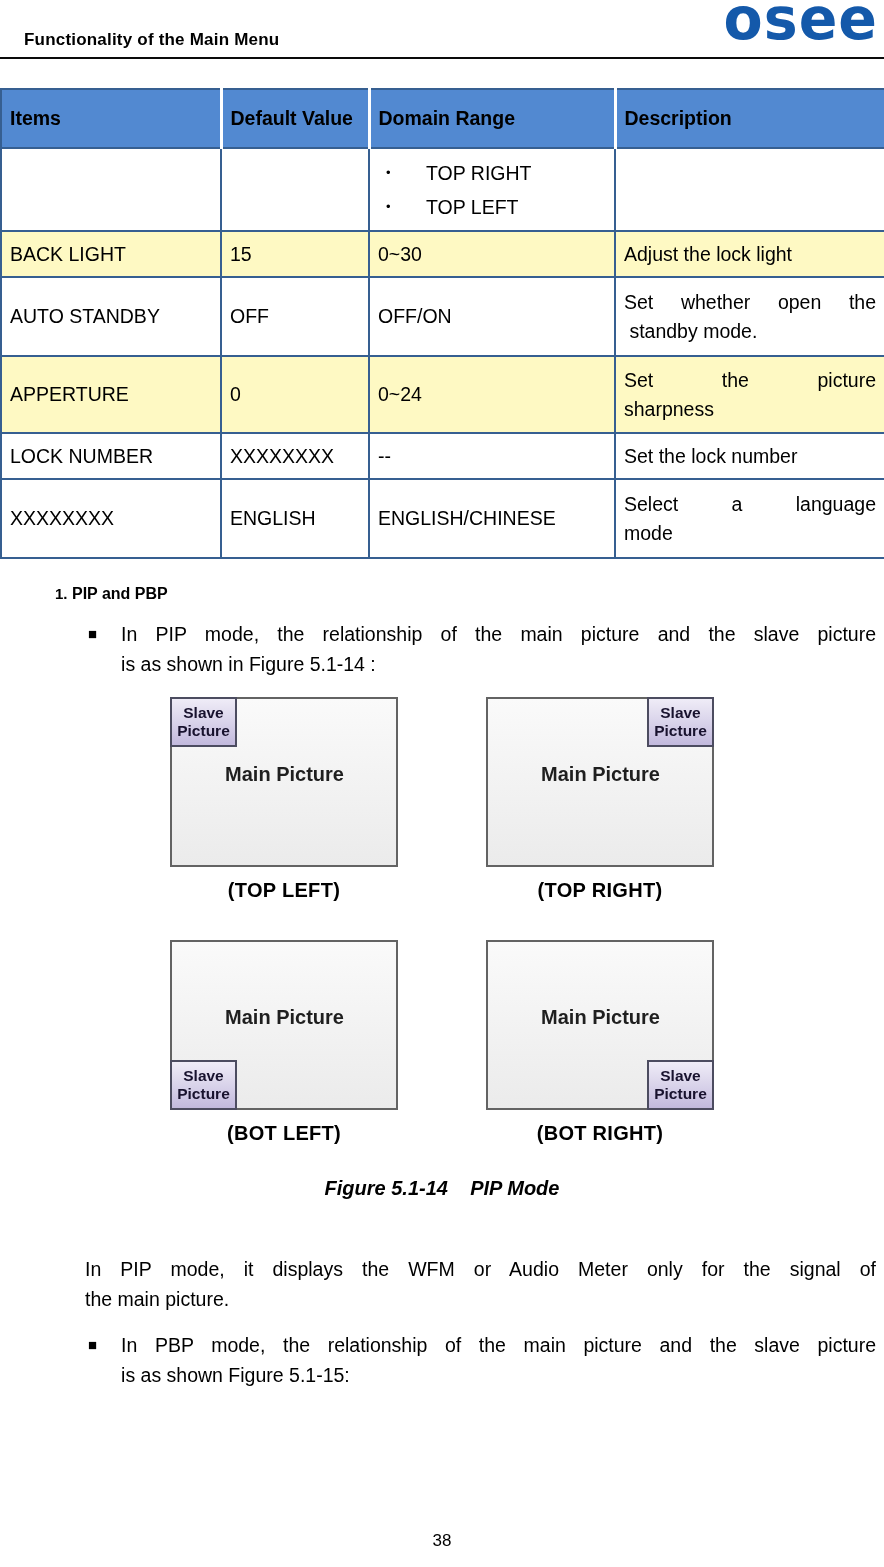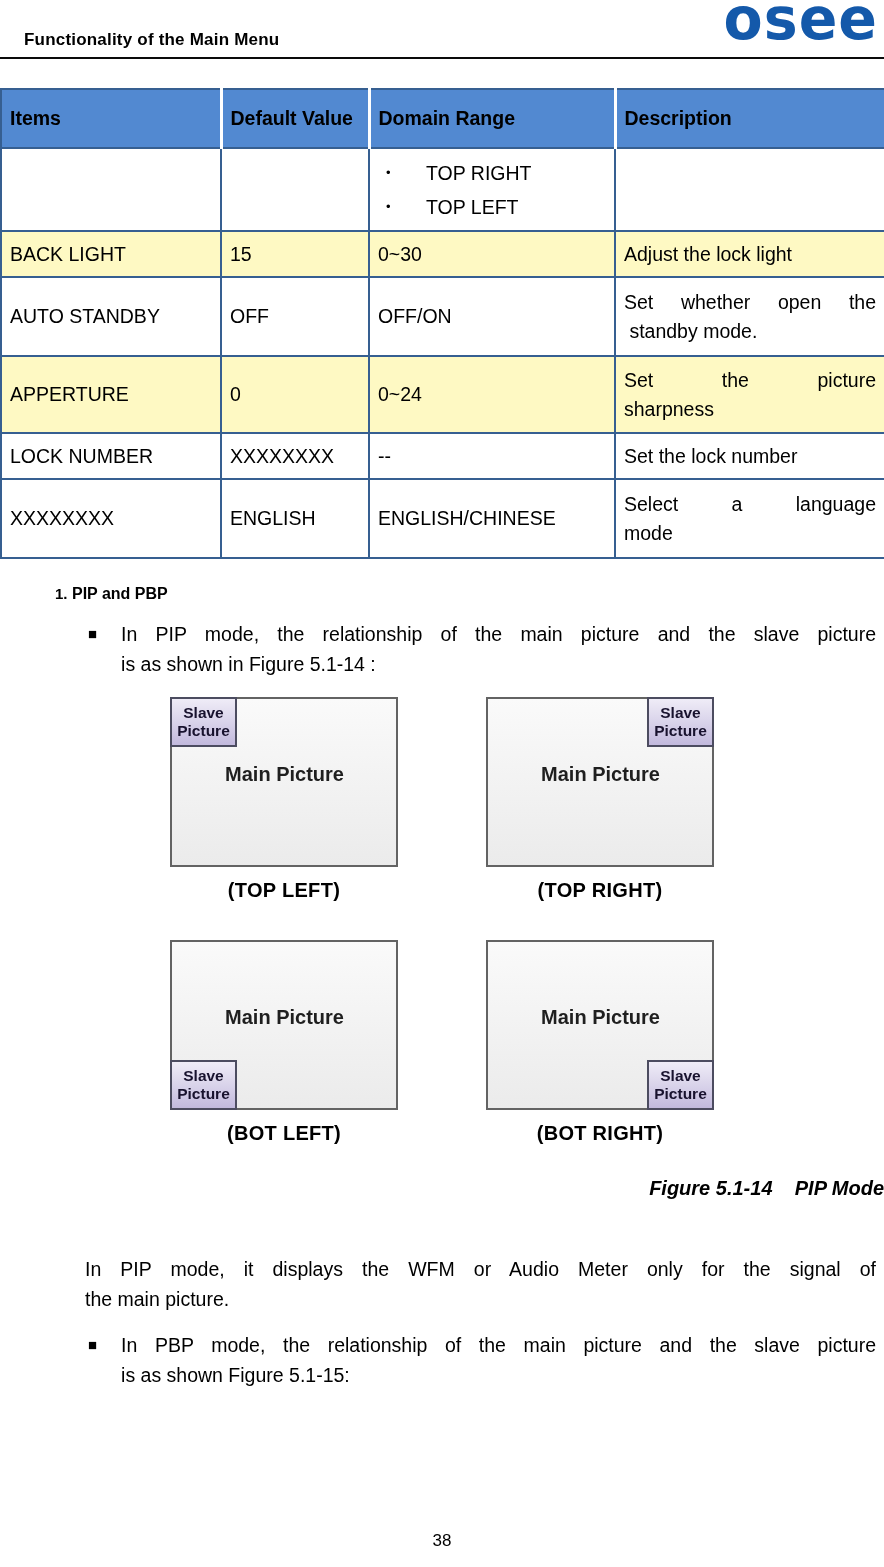--- a/index.html
+++ b/index.html
@@ -55,21 +55,21 @@
   .slave{
     position:absolute;box-sizing:border-box;width:67px;height:50px;
     border:2px solid #4c4c60;
     background:linear-gradient(180deg,#efecf7 0%,#d7d1e9 55%,#c2b9dd 100%);
     display:flex;align-items:center;justify-content:center;
   }
   .slabel{text-align:center;font-weight:bold;font-size:15.5px;line-height:1.15;color:#18122e;}
   .pos-tl{left:-2px;top:-2px}.pos-tr{right:-2px;top:-2px}
   .pos-bl{left:-2px;bottom:-2px}.pos-br{right:-2px;bottom:-2px}
   .pcap{text-align:center;font-weight:bold;font-size:20px;margin-top:12px;letter-spacing:.3px;}
-  .figcap{margin-top:32px;text-align:right;font-weight:bold;font-style:italic;font-size:20px;white-space:pre;}
+  .figcap{margin-top:32px;text-align:center;font-weight:bold;font-style:italic;font-size:20px;white-space:pre;}
   
   .pageno{position:absolute;bottom:16px;left:0;width:100%;text-align:center;font-size:17px;}
 </style>
 </head>
 <body>
 
 <div class="page">
 
   <div class="hdr">
     <div class="hdr-title">Functionality of the Main Menu</div>

